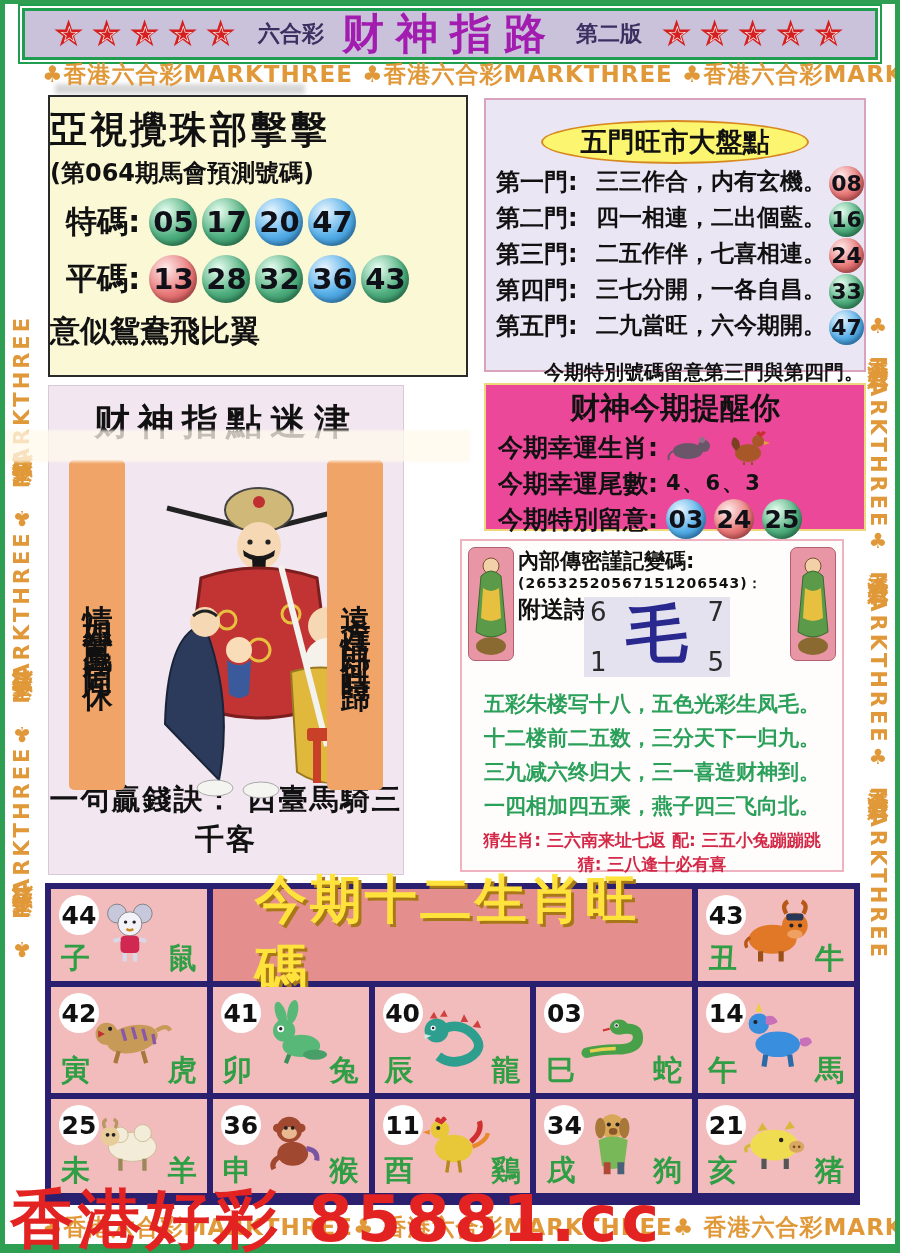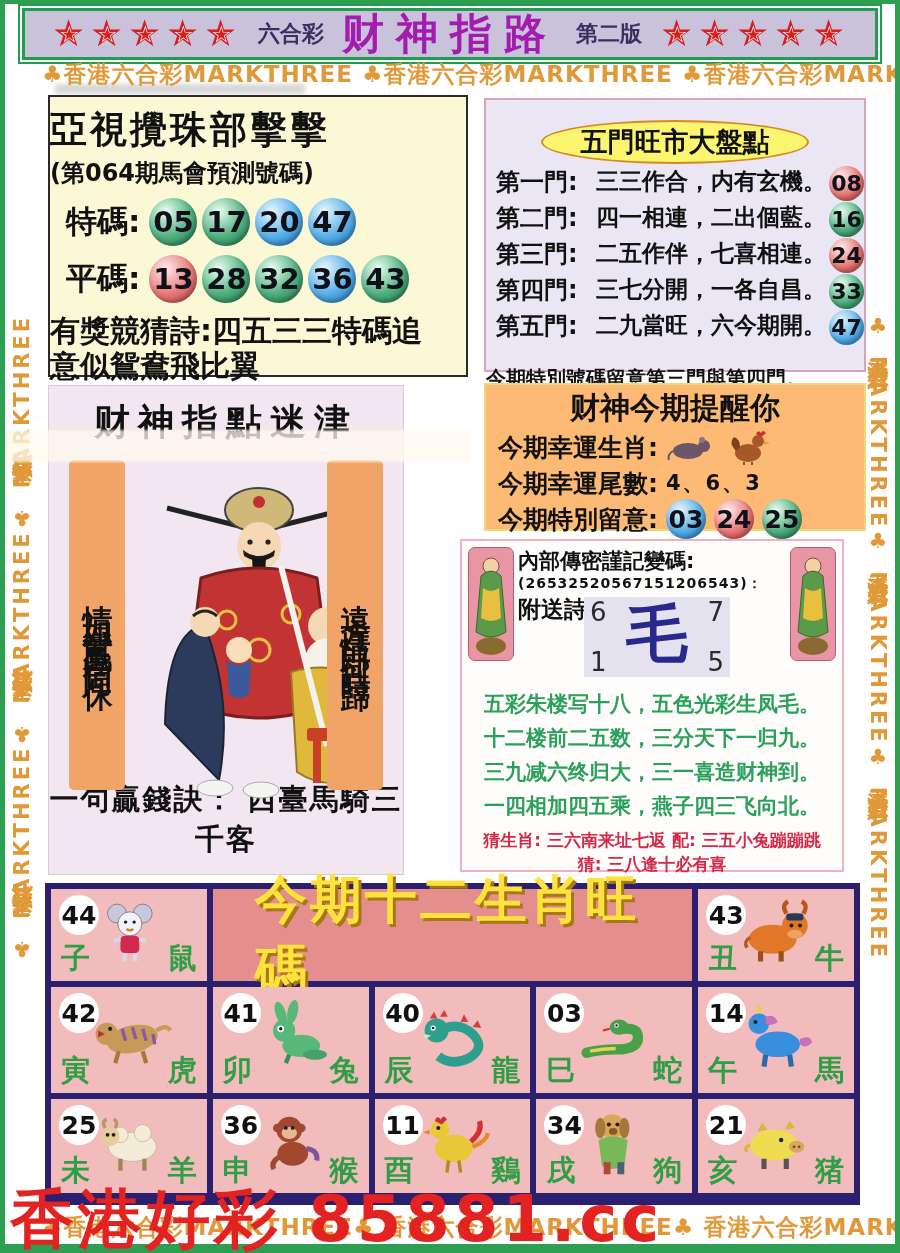--- a/index.html
+++ b/index.html
@@ -59,24 +59,24 @@
 
   
   .fdbox{position:absolute;left:484px;top:98px;width:382px;height:274px;background:#eae6f4;
          border:2px solid #d9a3bd;box-sizing:border-box;z-index:4;}
   .fdtitle{width:268px;height:44px;margin:20px auto 2px;background:#fbf570;border:2px solid #d88820;
            border-radius:50%;display:flex;align-items:center;justify-content:center;
            font-size:27px;font-weight:bold;box-sizing:border-box;}
   .fd-row{display:flex;align-items:flex-start;padding:0 0 0 10px;height:36px;font-weight:bold;}
   .fd-door{font-size:24px;width:100px;flex:0 0 auto;}
   .fd-text{font-size:23px;flex:1;text-align:left;}
-  .fdfoot{text-align:left;font-size:20px;font-weight:bold;margin-top:19px;}
-
-  
-  .rbox{position:absolute;left:484px;top:383px;width:382px;height:148px;background:#fdba74;
+  .fdfoot{text-align:right;font-size:20px;font-weight:bold;margin-top:13px;}
+
+  
+  .rbox{position:absolute;left:484px;top:383px;width:382px;height:148px;background:#ec4899;
         border:2px solid #ecd77a;box-sizing:border-box;z-index:4;}
   .rtitle{text-align:center;font-size:30px;font-weight:bold;margin-top:3px;}
   .rrow{display:flex;align-items:center;padding-left:12px;height:36px;font-weight:bold;font-size:25px;gap:8px;}
   .rtail{font-size:21px;letter-spacing:2px;}
 
   
   .sbox{position:absolute;left:460px;top:539px;width:384px;height:333px;background:#fffdfb;
         border:2px solid #eeb2c0;box-sizing:border-box;z-index:4;}
   .deity{position:absolute;width:44px;height:112px;background:#e895a5;border:1px solid #b06070;
          border-radius:7px;top:6px;}
@@ -171,21 +171,20 @@
     </div>
     <div class="ballrow">
       <span class="blabel">平碼:</span>
       <span class="ball lg" data-color="red">13</span>
       <span class="ball lg" data-color="green">28</span>
       <span class="ball lg" data-color="green">32</span>
       <span class="ball lg" data-color="blue">36</span>
       <span class="ball lg" data-color="green">43</span>
     </div>
     <div class="poem">
-      <div>有獎競猜詩:四五三三特碼追</div>
       <div>意似鴛鴦飛比翼</div>
     </div>
   </div>
 
   <div class="fdbox">
     <div class="fdtitle">
       <span>五門旺市大盤點</span>
     </div>
     <div class="fd-row">
       <span class="fd-door">第一門:</span>

